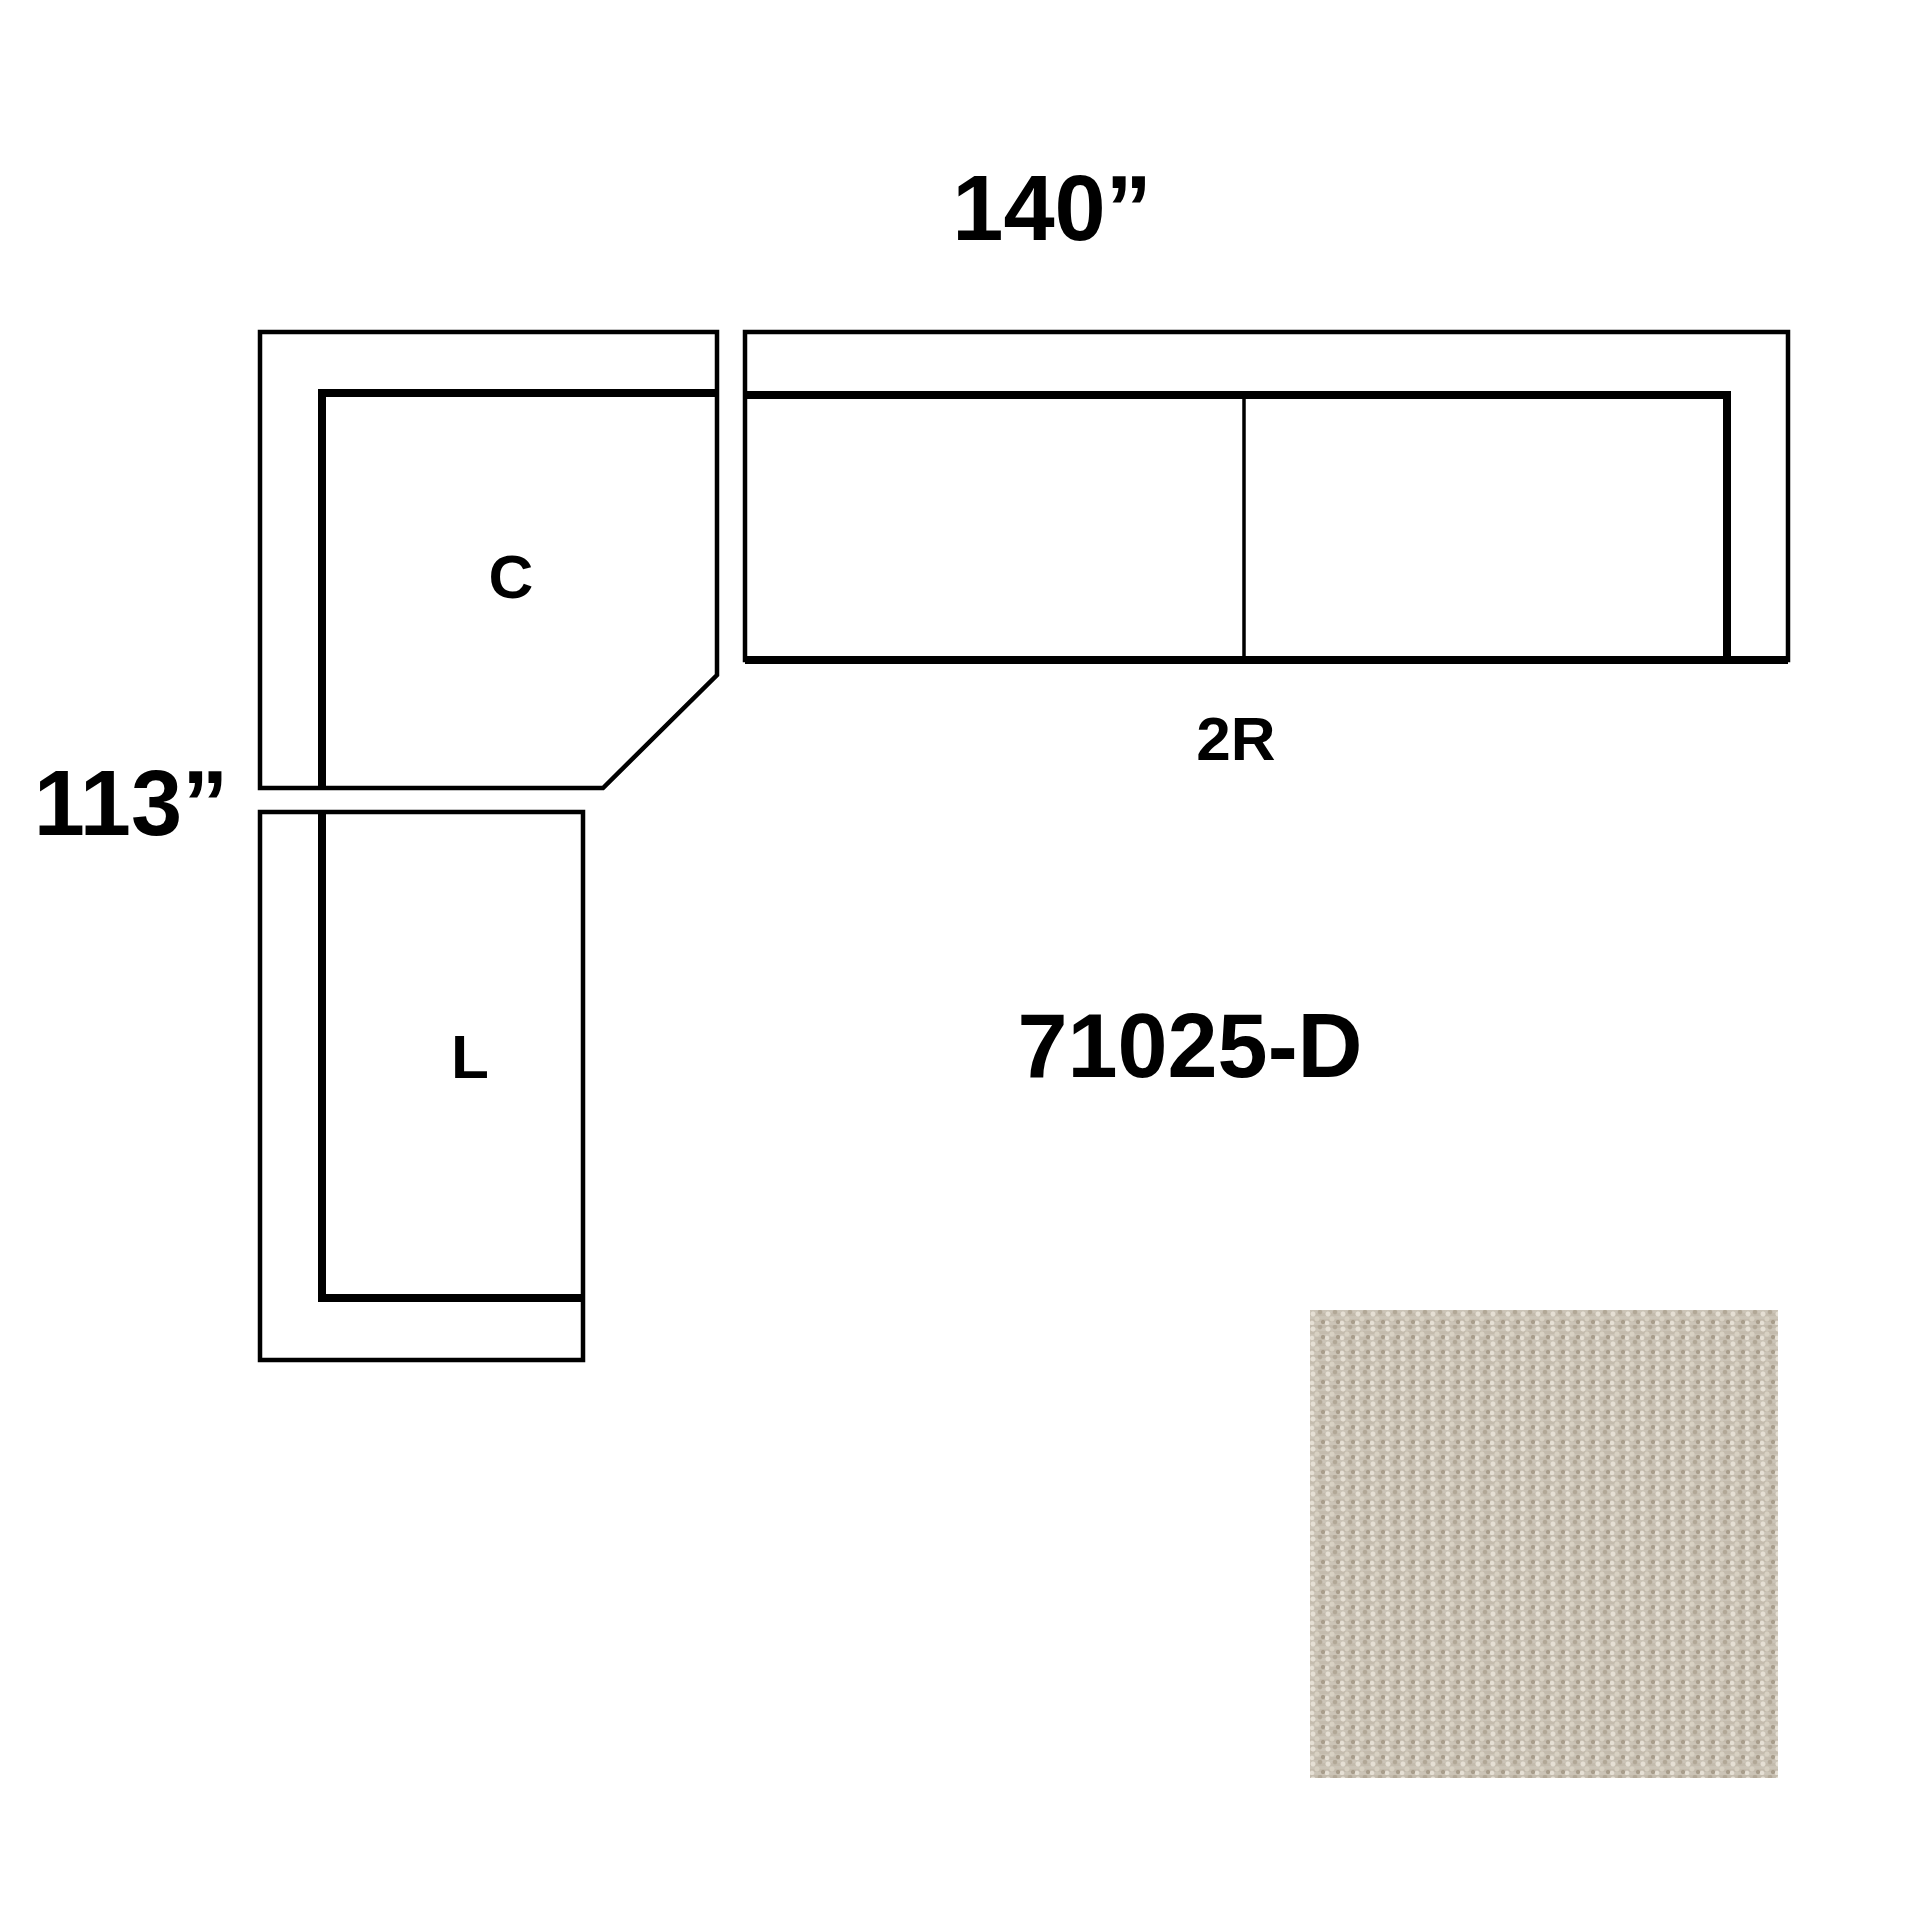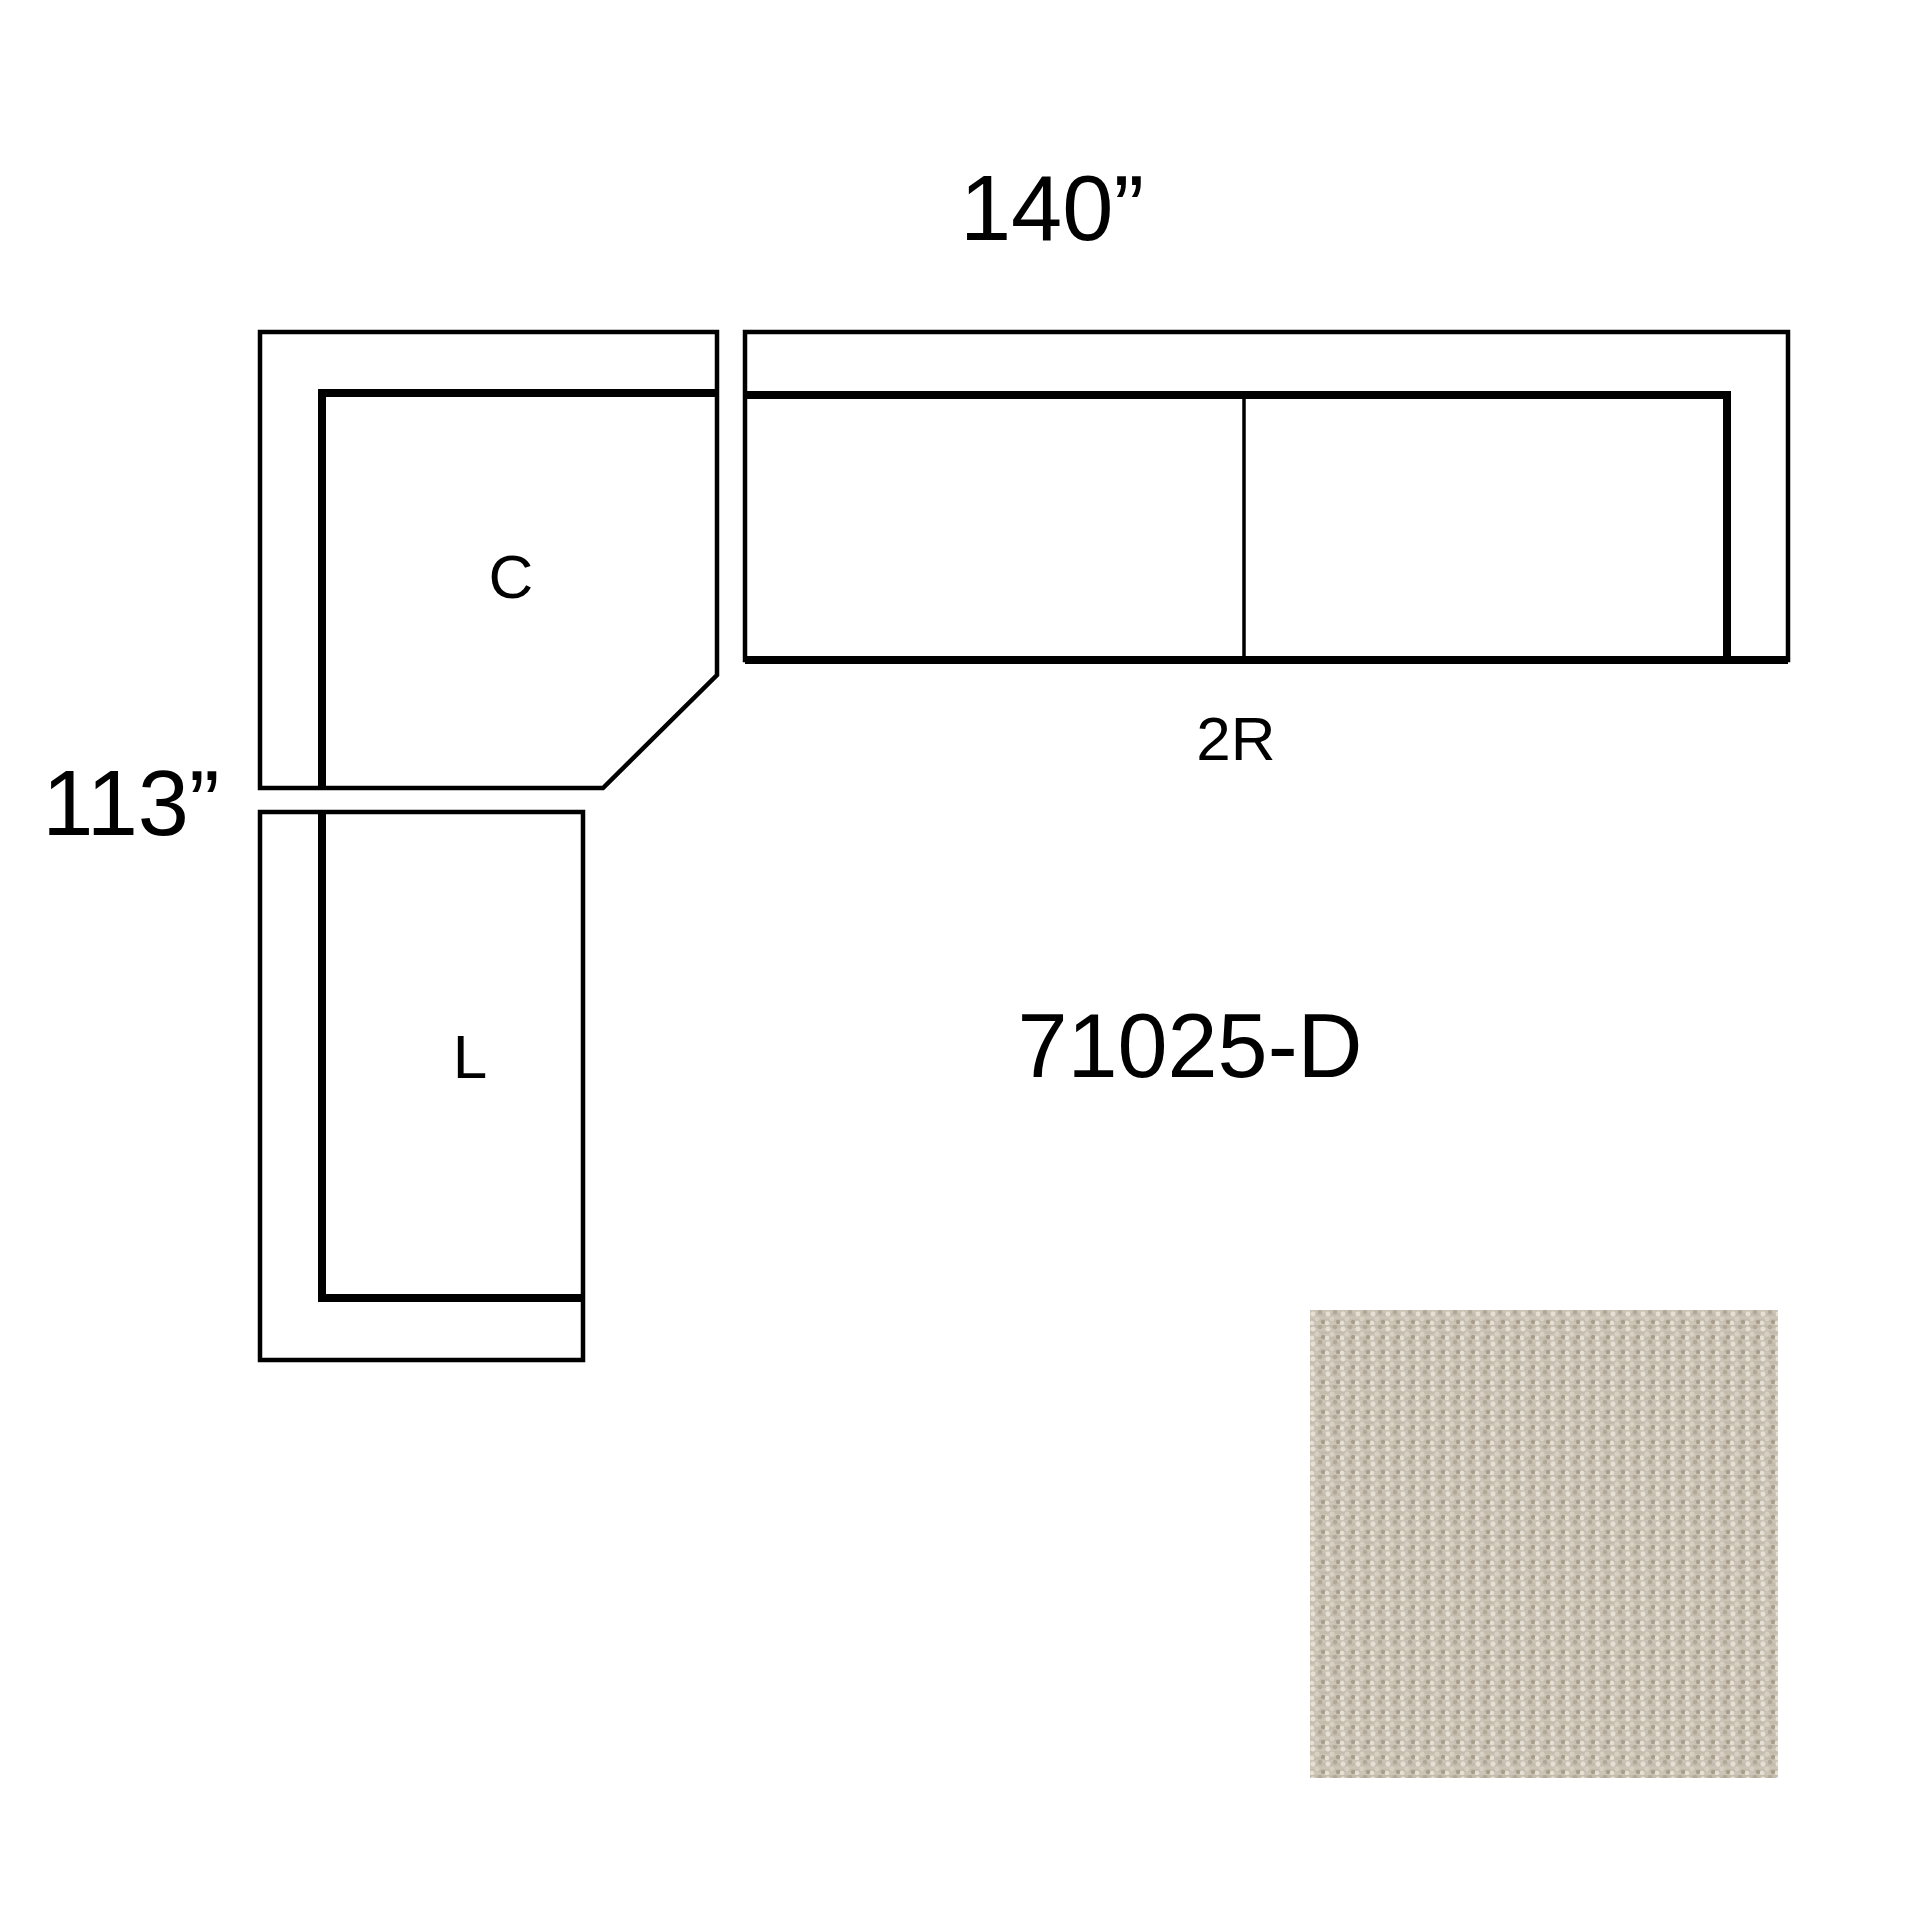--- a/index.html
+++ b/index.html
@@ -7,20 +7,21 @@
     padding: 0;
     background: var(--background, #ffffff);
   }
   .stage {
     position: relative;
     width: 1920px;
     height: 1920px;
     background: var(--background, #ffffff);
     overflow: hidden;
     font-family: "Liberation Sans", "DejaVu Sans", sans-serif;
+    font-weight: bold;
   }
   .diagram-svg {
     position: absolute;
     left: 0;
     top: 0;
     width: 1920px;
     height: 1920px;
   }
   .outline {
     fill: none;

